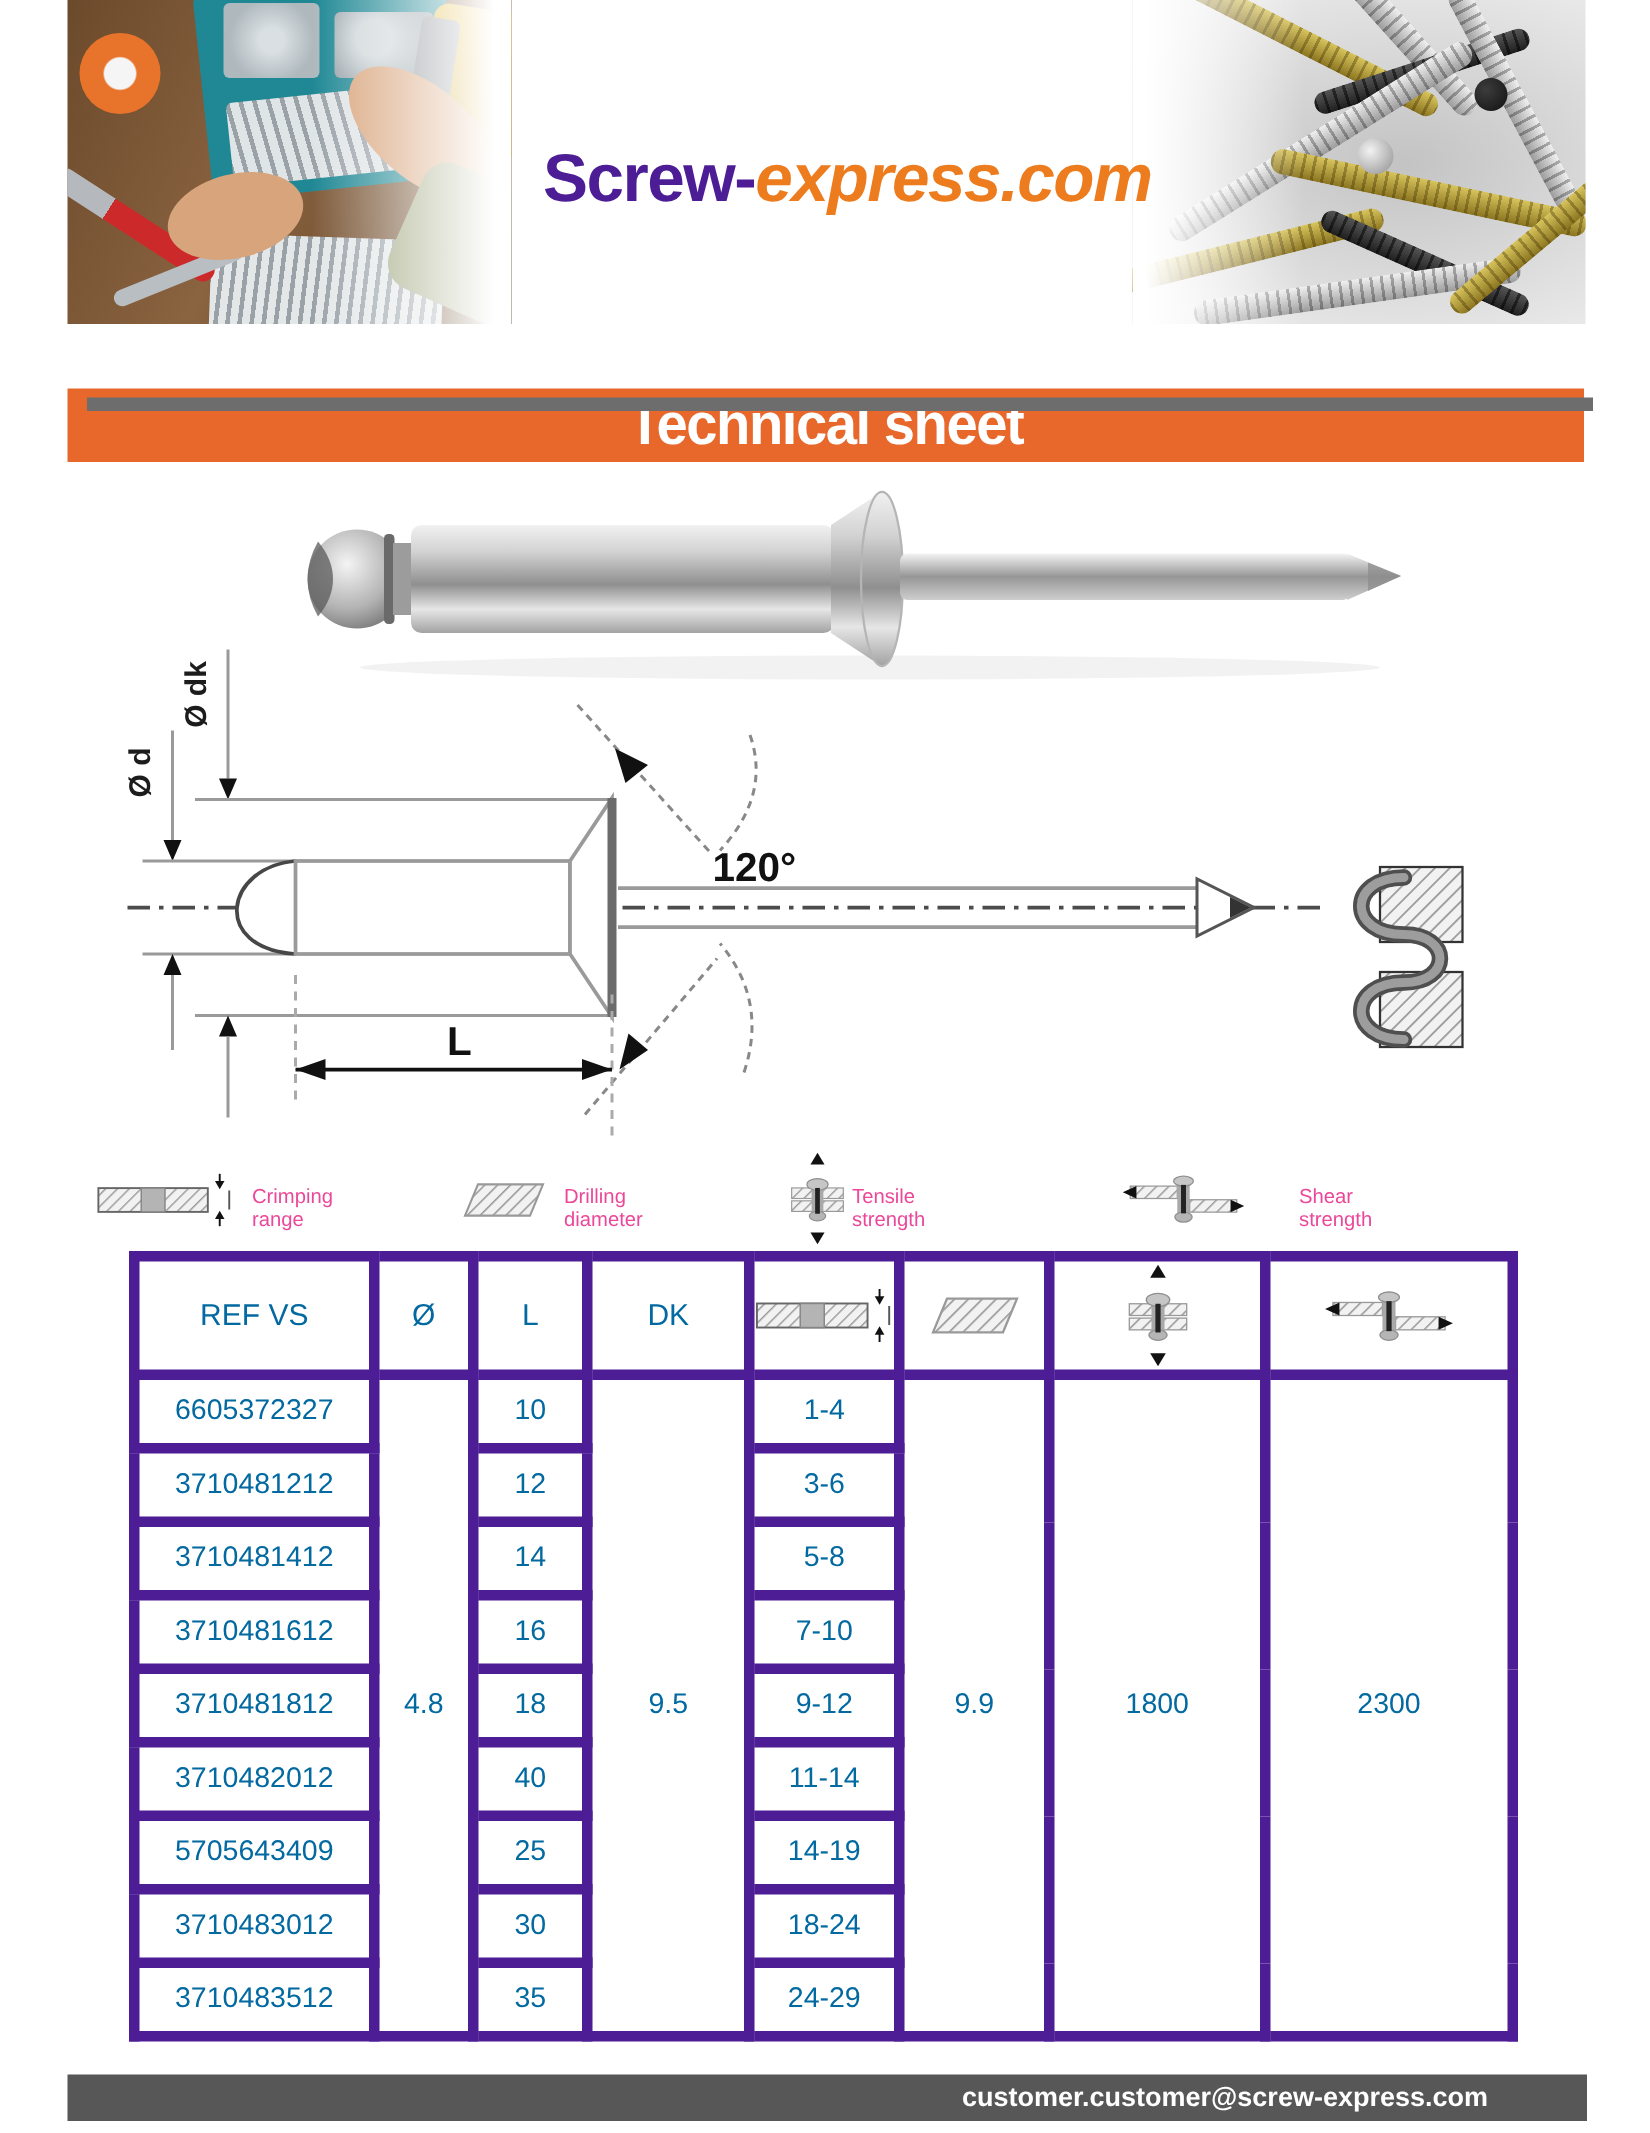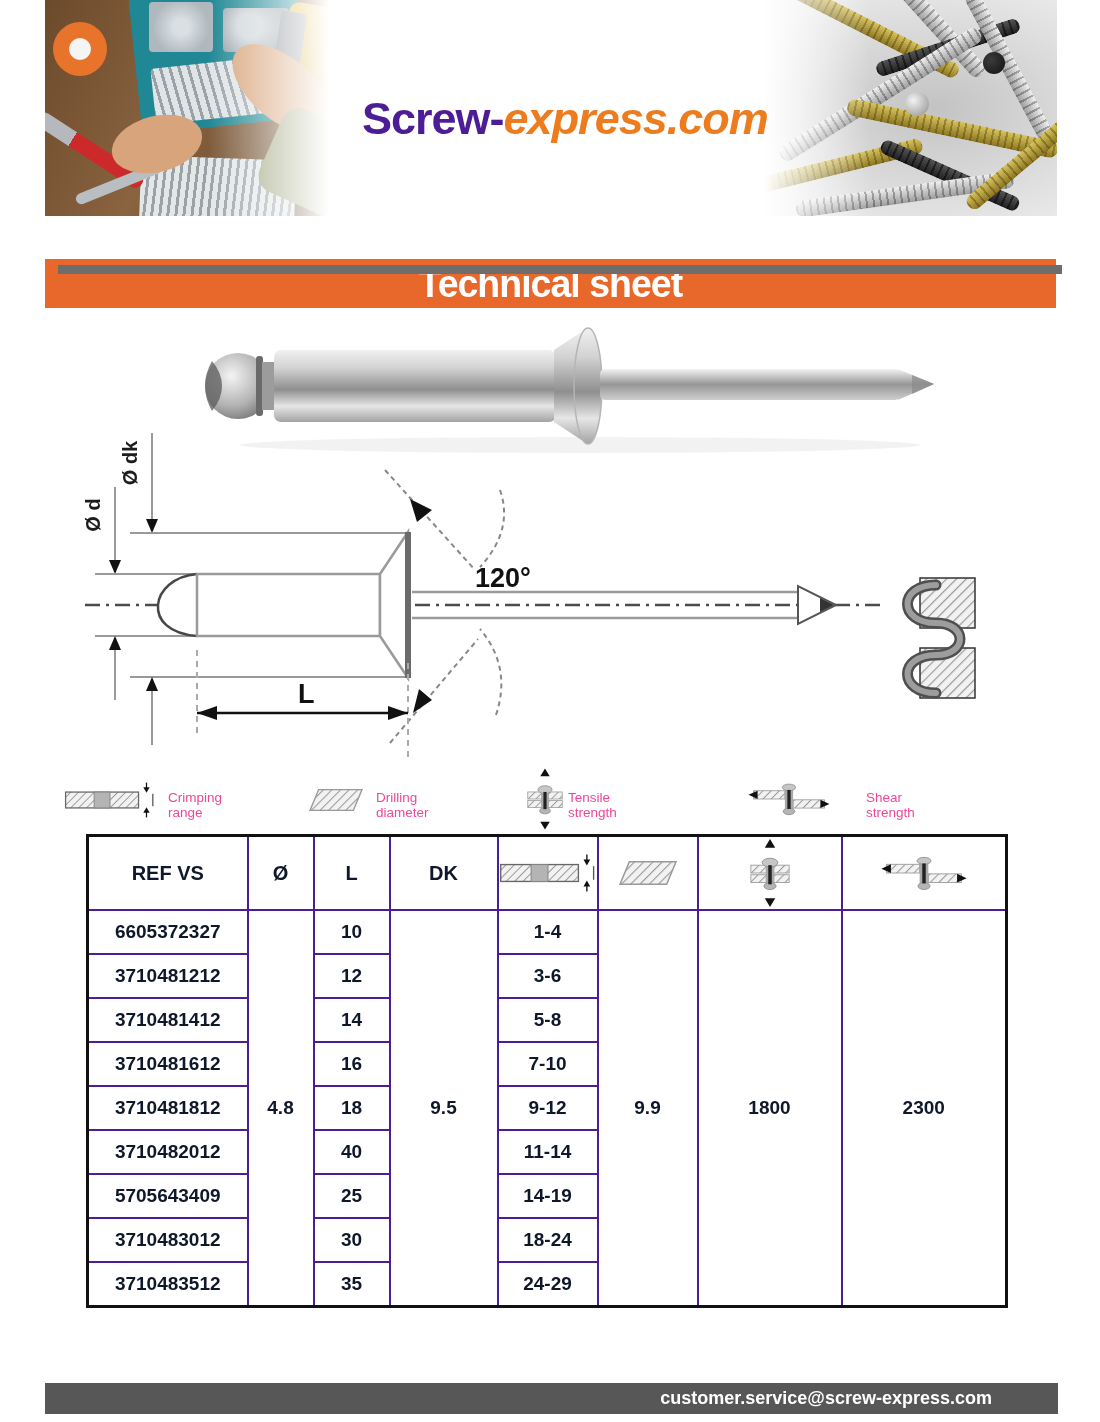--- a/index.html
+++ b/index.html
@@ -36,22 +36,22 @@
     display:flex;align-items:center;justify-content:center;margin-top:43px;}
   .banner-title{color:#fff;font-weight:bold;font-size:39px;letter-spacing:-1px;transform:scaleX(.96);}
   .strip{left:58px;top:265px;width:1004px;height:9px;background:#6d6d6d;}
 
   
   .legend-label{position:absolute;font-size:13.5px;color:#ec4899;}
 
   
   table.spec{position:absolute;left:86px;top:834px;border-collapse:collapse;table-layout:fixed;
     width:919px;border:3px solid #111;}
-  table.spec td,table.spec th{border:2px solid #4c1d95;text-align:center;vertical-align:middle;
-    font-weight:bold;color:#0f172a;padding:0;}
+  table.spec td,table.spec th{border:7px solid #4c1d95;text-align:center;vertical-align:middle;
+    font-weight:normal;color:#0369a1;padding:0;}
   table.spec th{font-size:20px;height:72px;}
   table.spec td{font-size:19px;height:42px;}
   .iconwrap{display:flex;align-items:center;justify-content:center;}
 
   
   .footer{left:45px;top:1383px;width:1013px;height:31px;background:#575757;
     display:flex;align-items:center;justify-content:flex-end;padding-right:66px;box-sizing:border-box;}
   .footer a{color:#fff;font-weight:bold;font-size:18px;text-decoration:none;}
 </style>
 </head>
@@ -349,14 +349,14 @@
     </tr>
     <tr>
       <td>3710483512</td>
       <td>35</td>
       <td>24-29</td>
     </tr>
   </tbody>
 </table>
 
 <div class="abs footer">
-  <a href="#">customer.service@screw-express.com</a>
+  <a href="#">customer.customer@screw-express.com</a>
 </div>
 
 </body></html>

